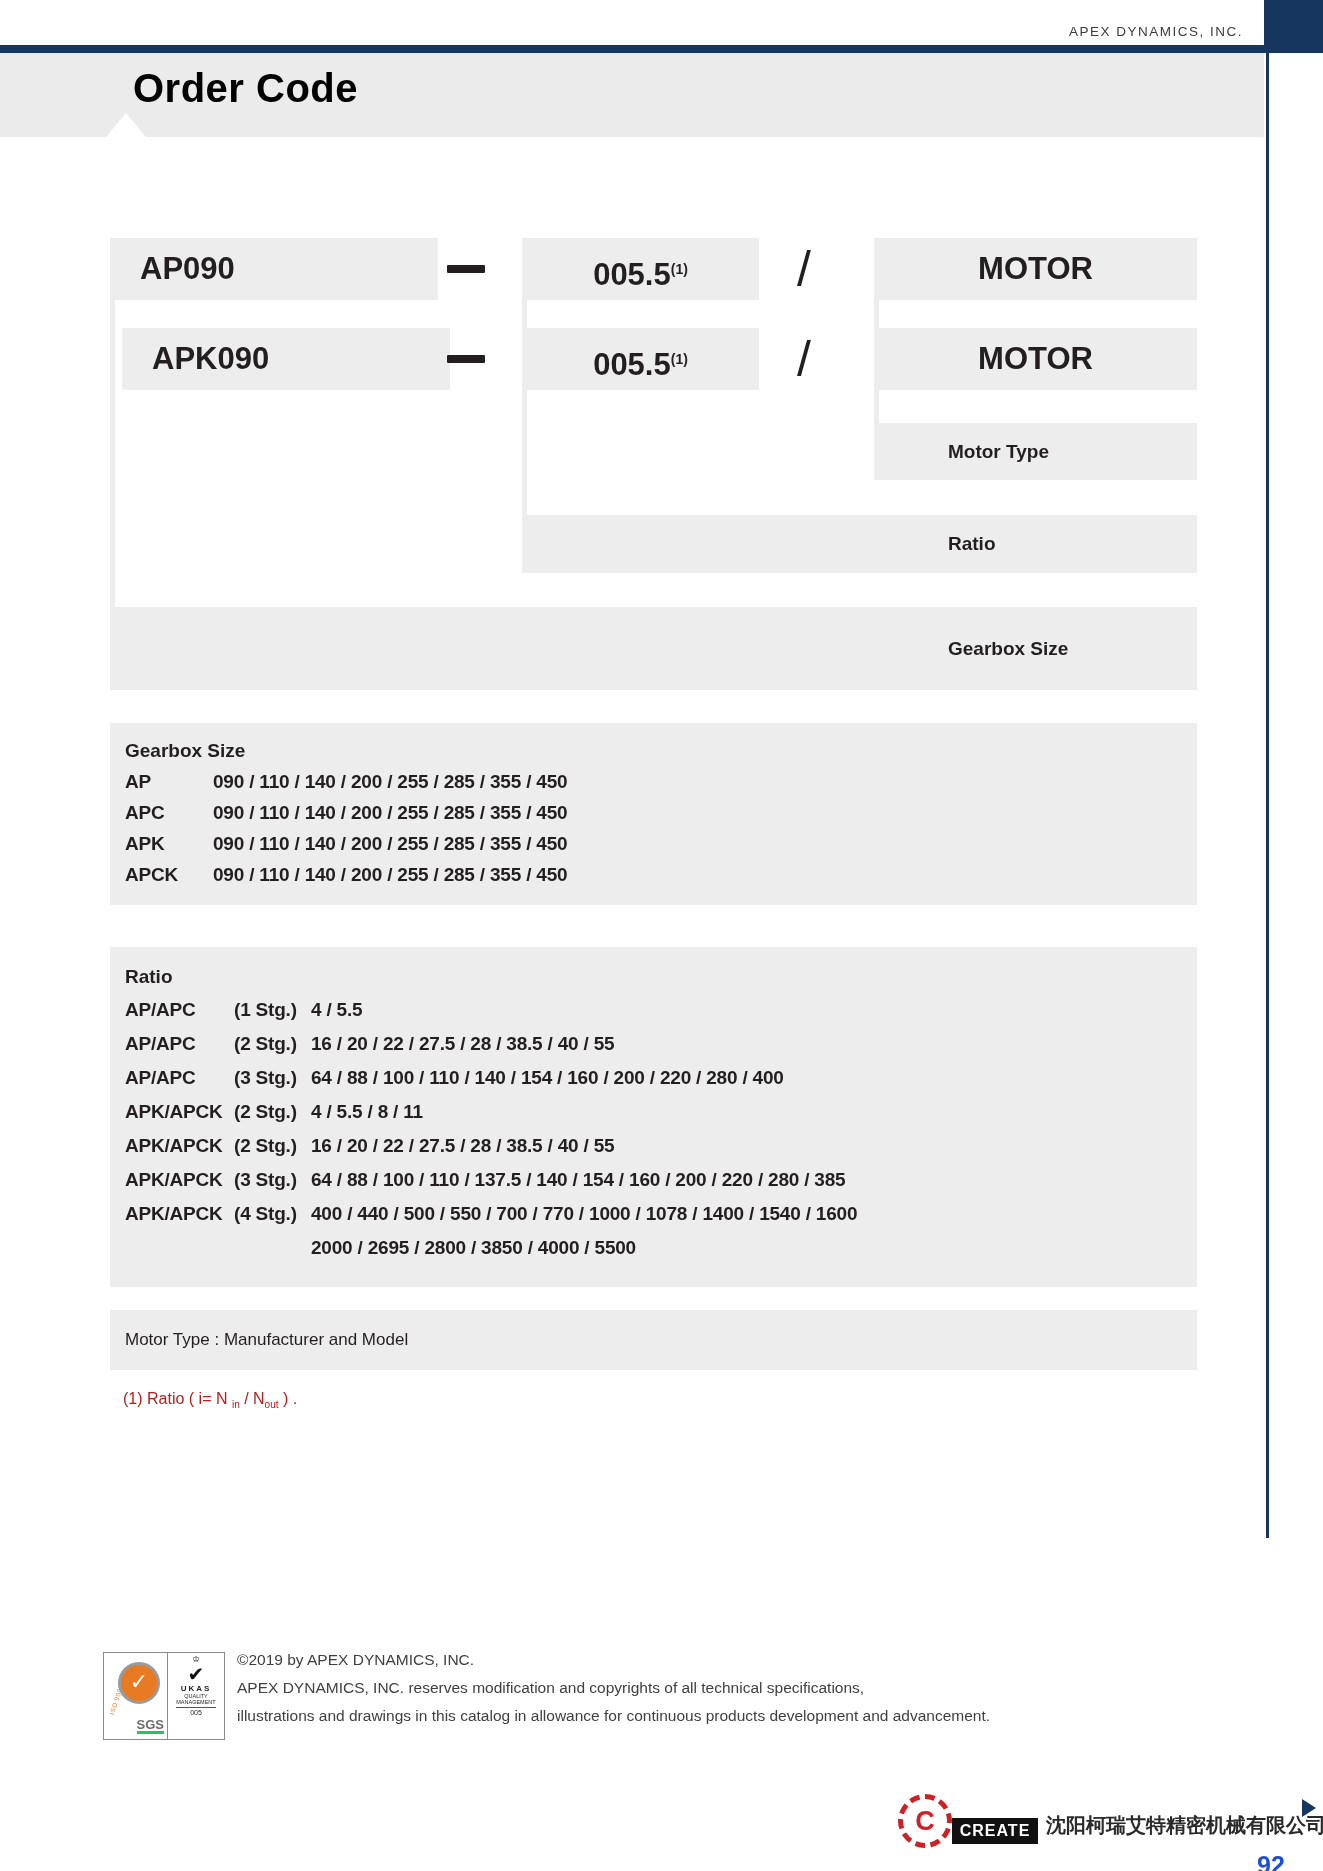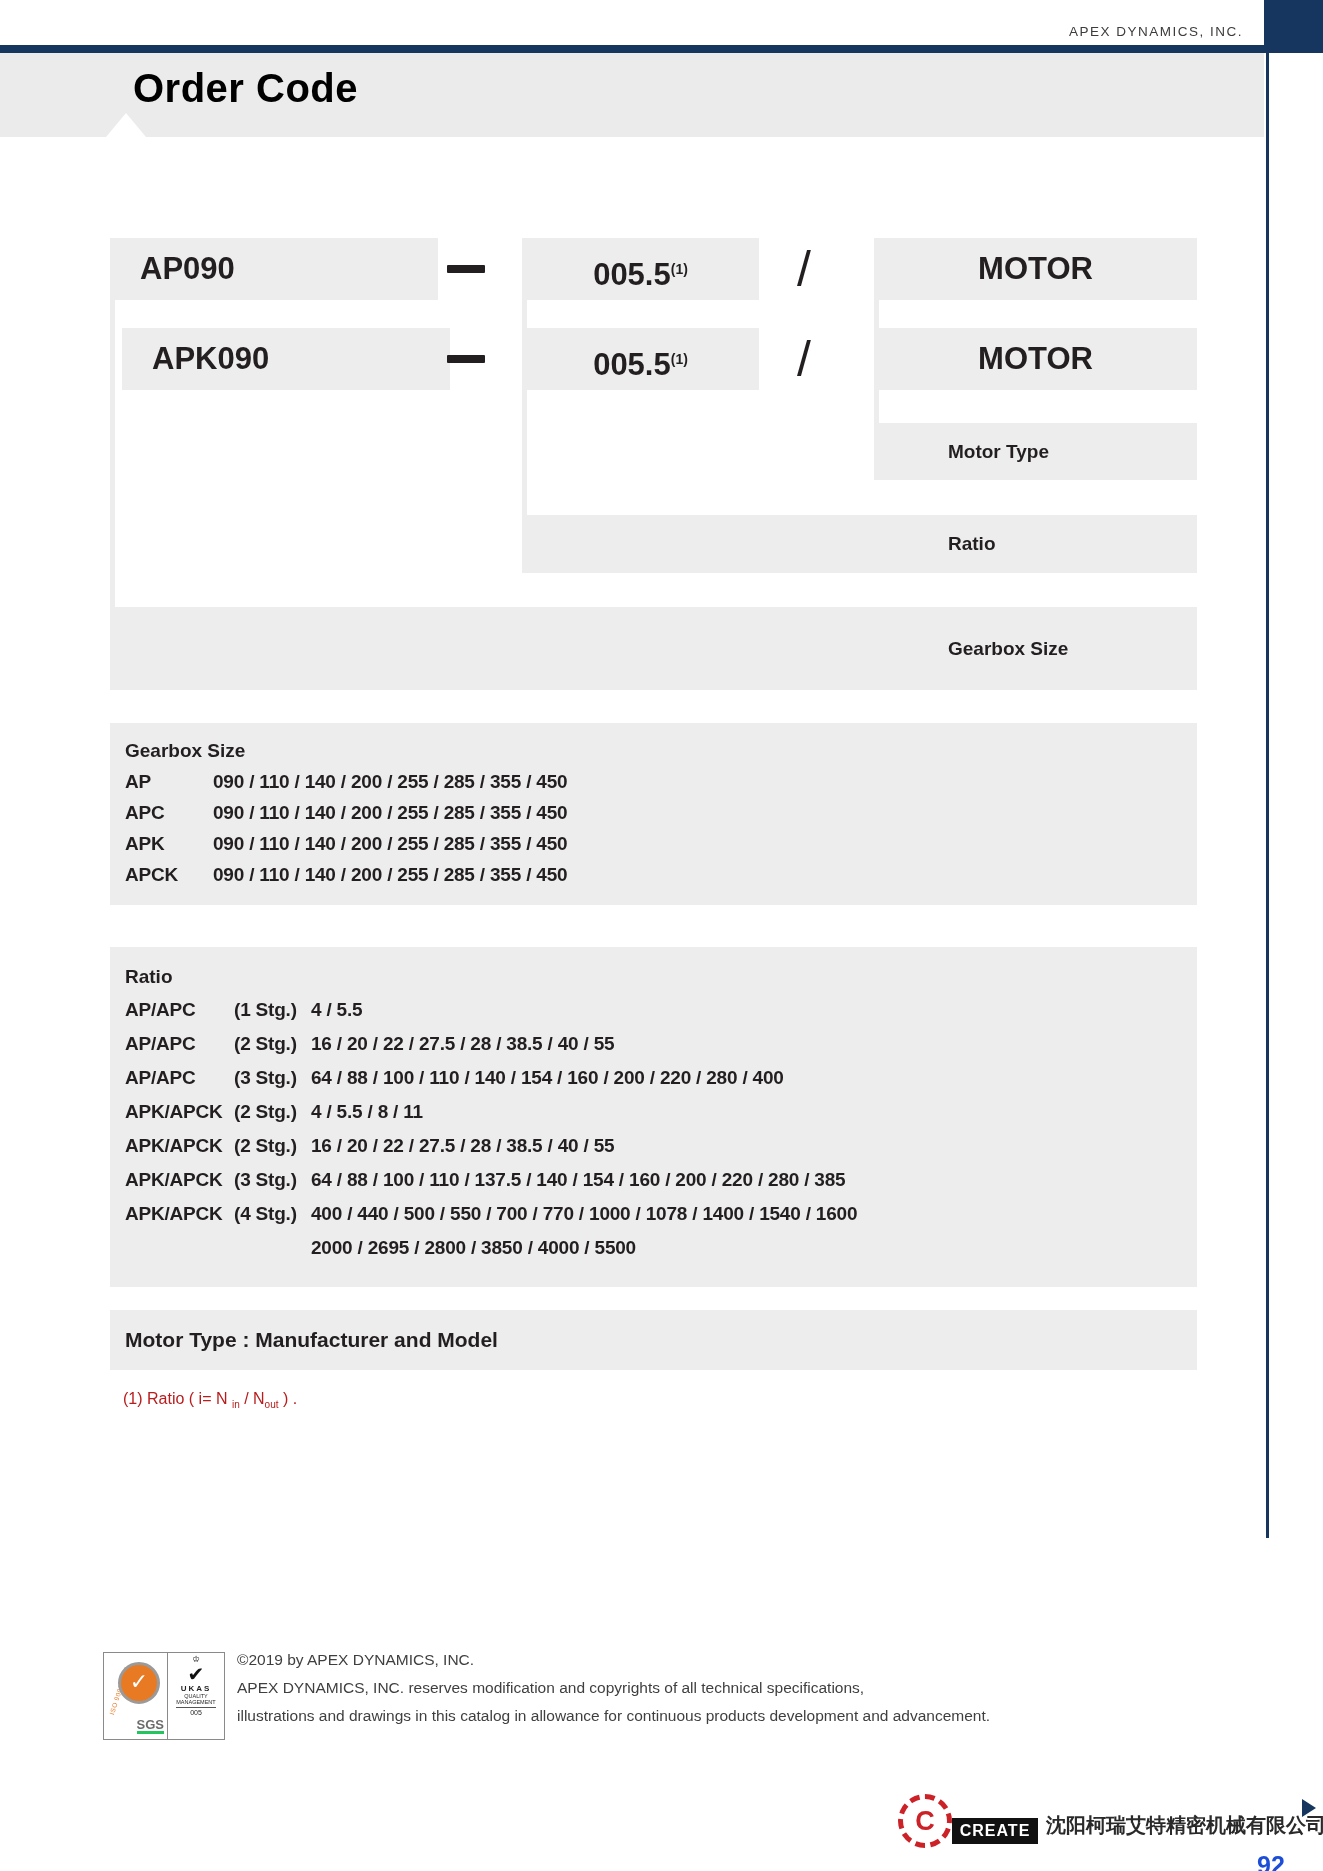--- a/index.html
+++ b/index.html
@@ -33,21 +33,21 @@
   
   .section{background:#ededed;box-sizing:border-box;padding-left:15px;}
   .sec-title{font-size:19px;font-weight:bold;}
   .g-row{display:flex;font-size:19px;font-weight:bold;letter-spacing:-0.2px;}
   .g-label{width:88px;flex:none;}
   .r-label{width:100px;flex:none;}
   .r-stage{width:68px;flex:none;}
   .gearbox-sec .g-row,.gearbox-sec .sec-title{line-height:31px;}
   .ratio-sec .g-row{line-height:34px;gap:9px;}
   .ratio-sec .sec-title{line-height:32px;}
-  .motor-sec{font-size:21px;font-weight:bold;line-height:60px;}
+  .motor-sec{font-size:17px;font-weight:normal;line-height:60px;}
 
   
   .footnote{font-size:16px;color:#b91c1c;}
   .footnote span{white-space:pre;}
   .footnote .sub{font-size:10px;vertical-align:-4px;}
 
   
   .badges{left:103px;top:1652px;width:122px;height:88px;border:1px solid #8a8a8a;
           background:#fff;display:flex;box-sizing:border-box;}
   .sgs-cell{width:64px;position:relative;border-right:1px solid #8a8a8a;box-sizing:border-box;}

